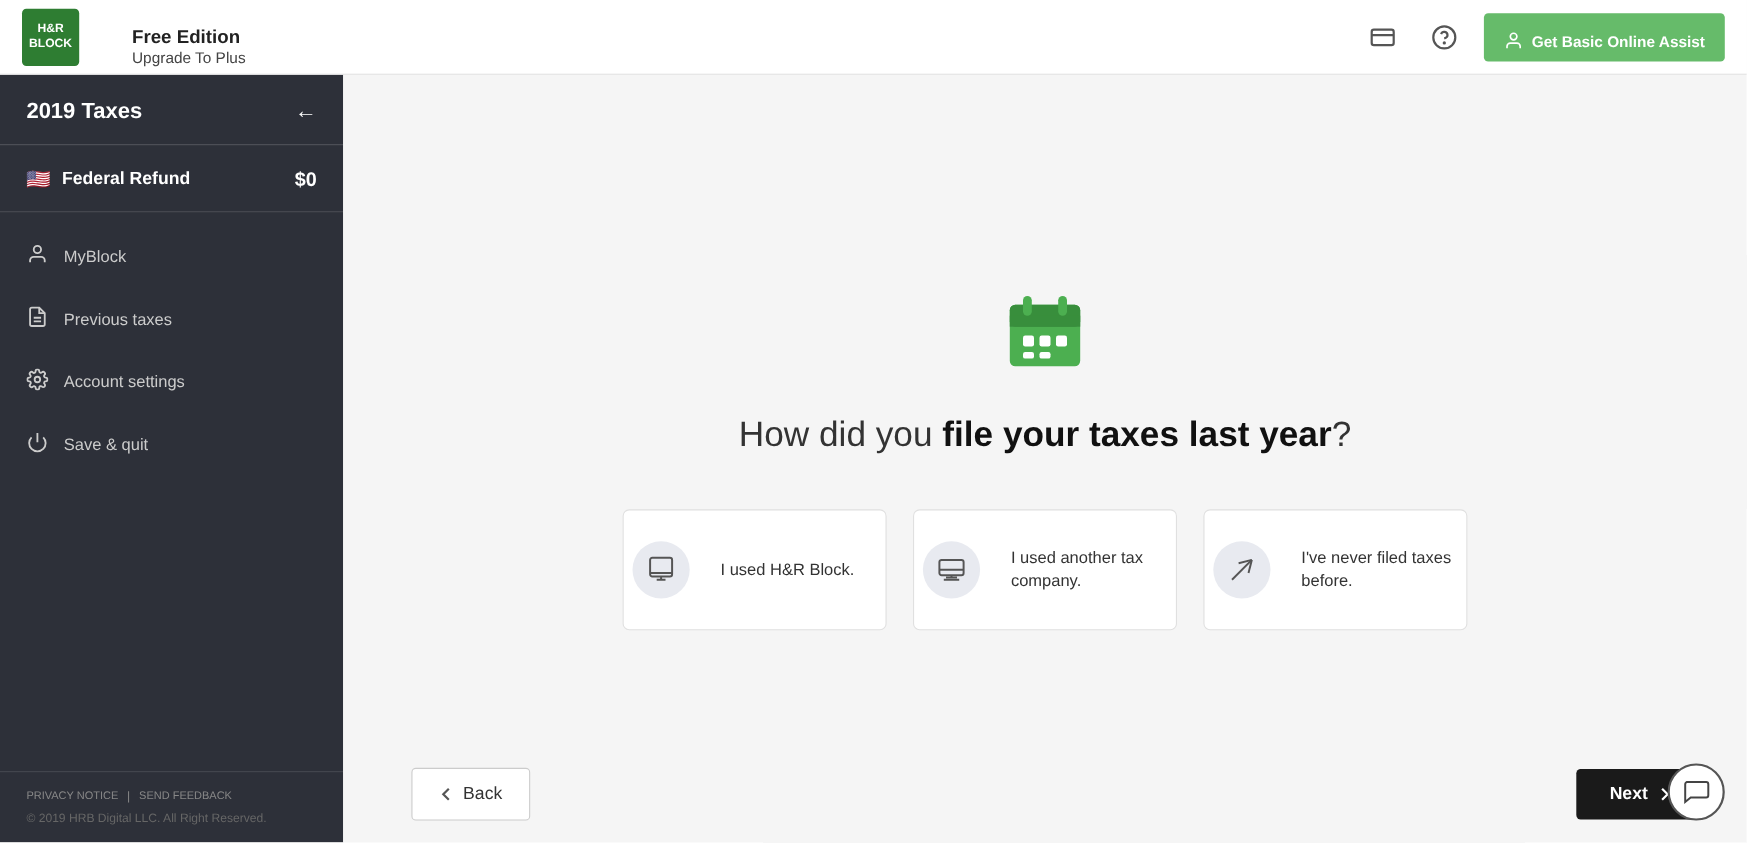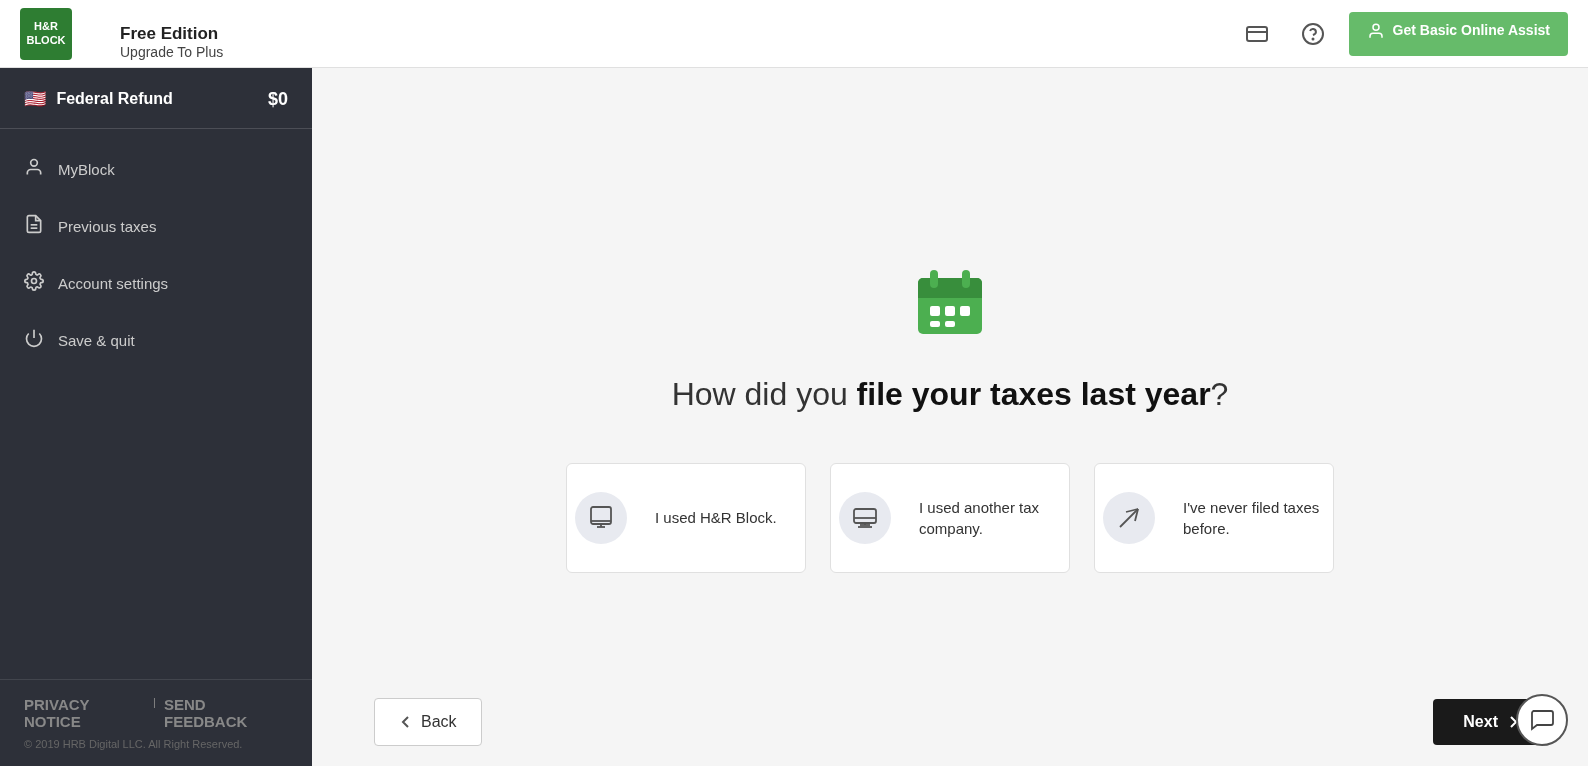--- a/index.html
+++ b/index.html
@@ -54,21 +54,21 @@
     .assist-btn {
       background: #66bb6a;
       color: #fff;
       border: none;
       border-radius: 4px;
       padding: 10px 18px;
       font-size: 14px;
       font-weight: 600;
       cursor: pointer;
       display: flex;
-      align-items: flex-start;
+      align-items: flex-end;
       gap: 8px;
       height: 44px;
     }
 
     
     .main-layout {
       display: flex;
       flex: 1;
       overflow: hidden;
     }
@@ -126,21 +126,21 @@
       font-weight: 500;
       transition: background 0.15s;
     }
     .sidebar-nav-item .nav-icon { font-size: 18px; }
 
     .sidebar-footer {
       padding: 16px 24px;
       border-top: 1px solid rgba(255,255,255,0.1);
     }
     .footer-links { display: flex; gap: 8px; margin-bottom: 8px; }
-    .footer-link { color: #888; font-size: 15px; cursor: pointer; text-decoration: none; font-weight: bold; }
+    .footer-link { color: #888; font-size: 10px; cursor: pointer; text-decoration: none; }
     .footer-sep { color: #888; font-size: 11px; }
     .footer-copy { color: #666; font-size: 11px; }
 
     
     .content-area {
       flex: 1;
       background: #f5f5f5;
       display: flex;
       flex-direction: column;
       position: relative;
@@ -291,20 +291,24 @@
         <circle cx="12" cy="7" r="4"></circle>
       </svg>
       <span>Get Basic Online Assist</span>
     </button>
   </div>
 </nav>
 
 <div class="main-layout">
 
   <aside class="sidebar">
+    <div class="sidebar-header">
+      <span class="sidebar-title">2019 Taxes</span>
+      <button class="back-arrow-btn">←</button>
+    </div>
 
     <div class="refund-area">
       <div class="refund-left">
         <span class="flag-icon">🇺🇸</span>
         <span>Federal Refund</span>
       </div>
       <span class="refund-amount">$0</span>
     </div>
 
     <nav class="sidebar-nav">

